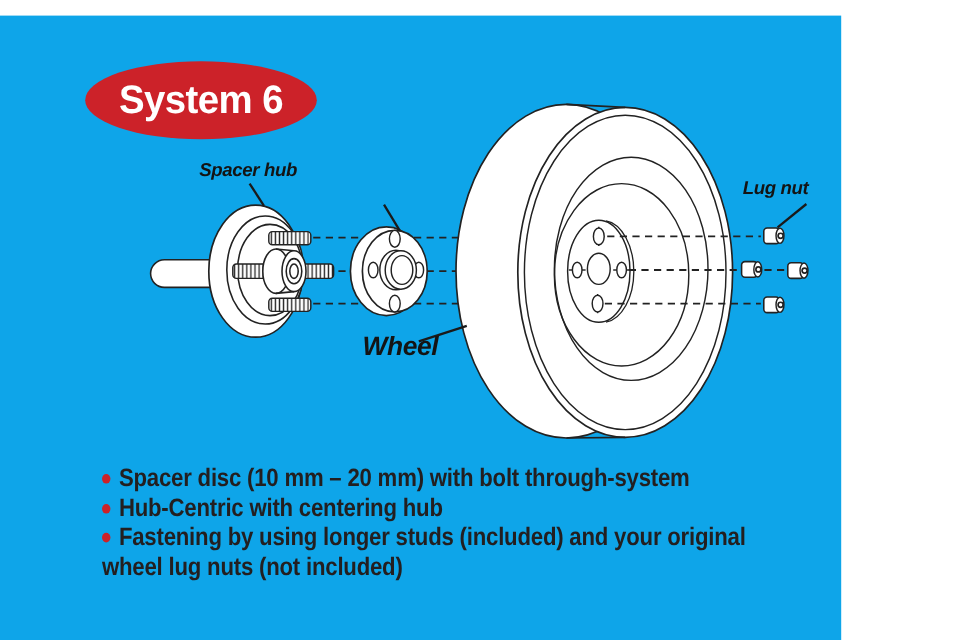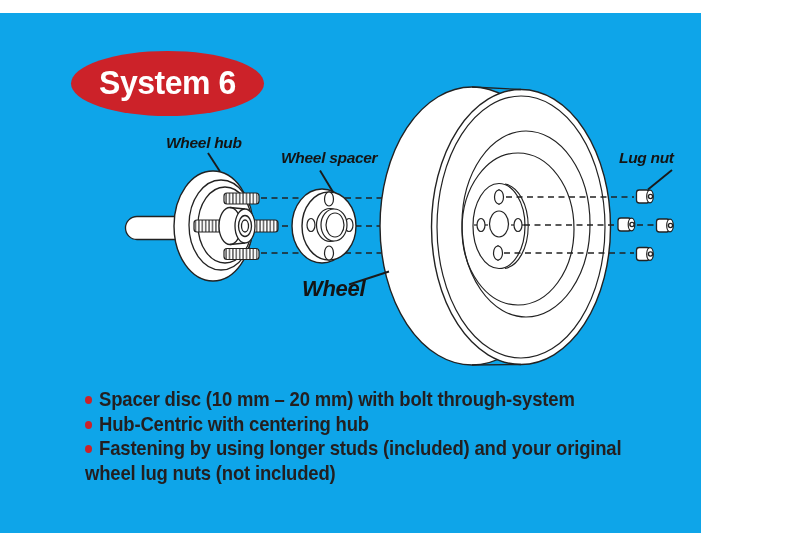--- a/index.html
+++ b/index.html
@@ -190,22 +190,21 @@
       <path d="M320,157.5 L333,179"></path>
       <path d="M349,271.5 L389,258.5"></path>
       <path d="M672,157 L648,176.5"></path>
     </g>
   </svg>
 
   <div class="badge">
     <span class="badge-text">System 6</span>
   </div>
 
-  <div class="diagram-label" id="lbl-hub">Wheel hub</div>
-  <div class="diagram-label" id="lbl-spacer">Wheel spacer</div>
+  <div class="diagram-label" id="lbl-hub">Spacer hub</div>
   <div class="diagram-label" id="lbl-wheel">Wheel</div>
   <div class="diagram-label" id="lbl-lugnut">Lug nut</div>
 
   <div class="features">
     <div class="feature-item">
       <span class="dot"></span><span class="feature-text">Spacer disc (10 mm – 20 mm) with bolt through-system</span>
     </div>
     <div class="feature-item">
       <span class="dot"></span><span class="feature-text">Hub-Centric with centering hub</span>
     </div>

